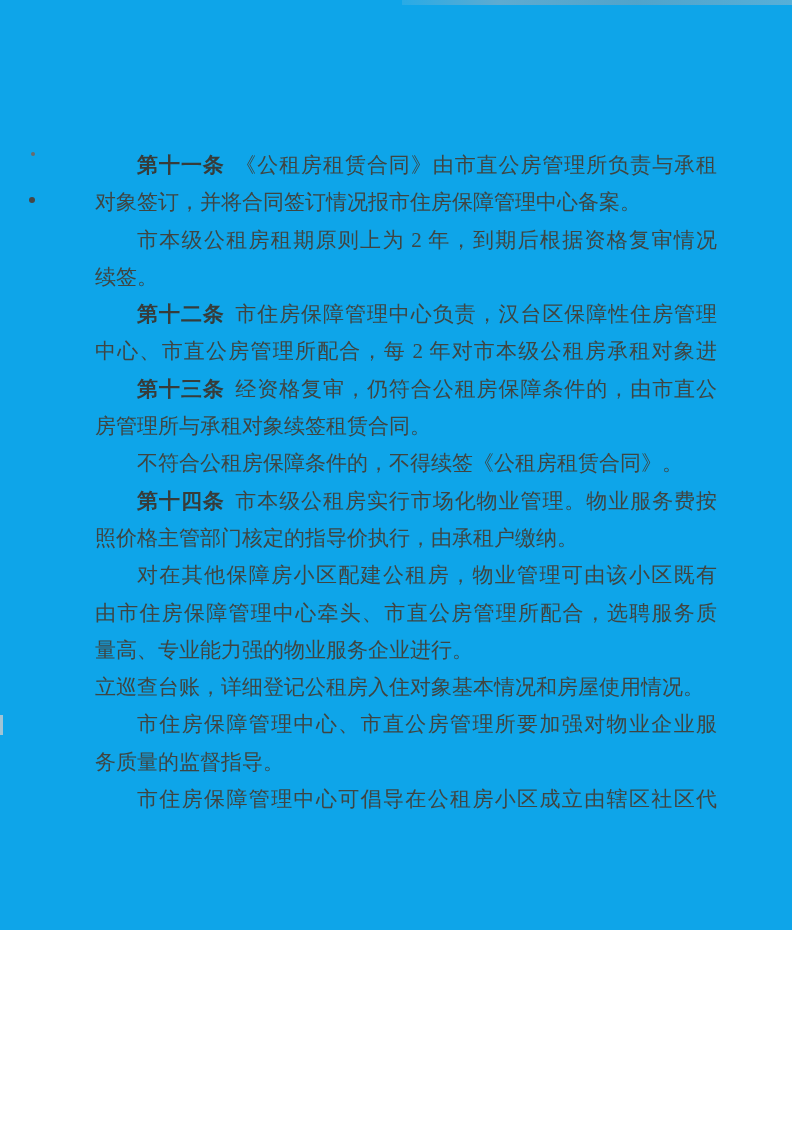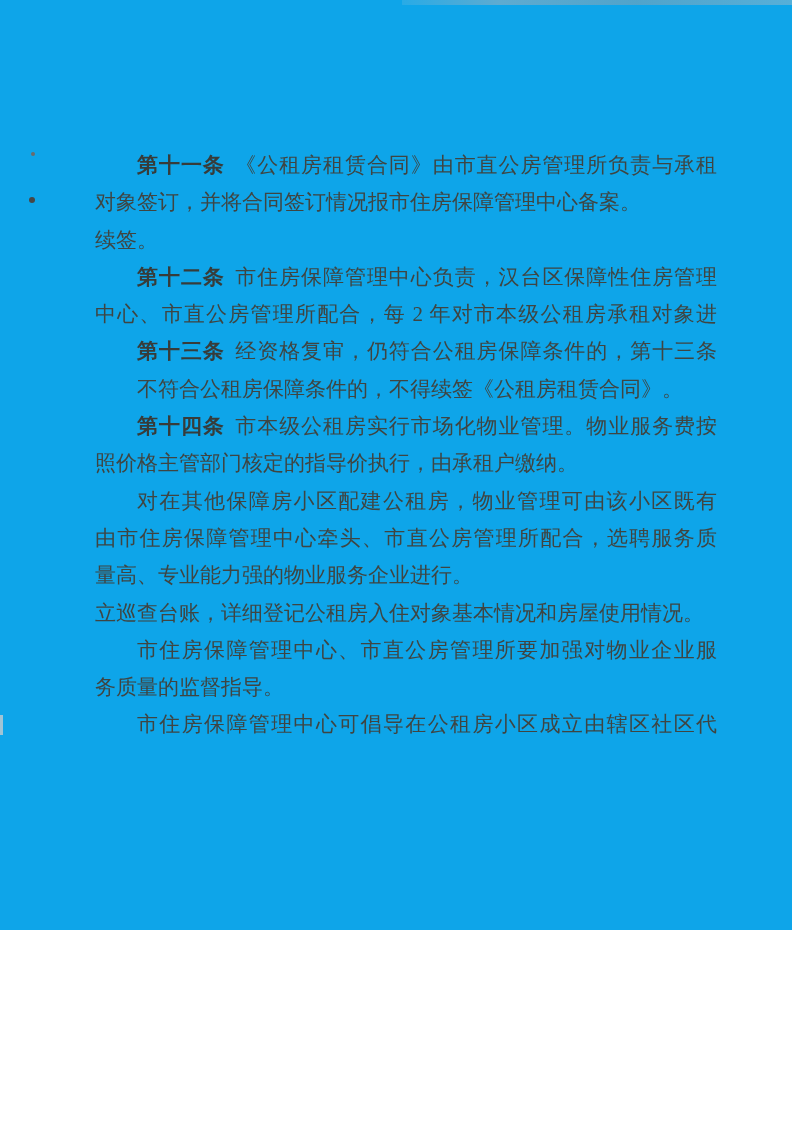--- a/index.html
+++ b/index.html
@@ -104,30 +104,32 @@
   <div class="artifact-top"></div>
   <div class="artifact-dot dot-a"></div>
   <div class="artifact-dot dot-b"></div>
   <div class="artifact-left"></div>
 
   <main class="text-block" id="doc-body">
   <div class="line first fill"><span class="article-head">第十一条</span><span class="line-text">《公租房租赁合同》由市直公房管理所负责与承租</span></div>
 
   <div class="line"><span class="line-text">对象签订，并将合同签订情况报市住房保障管理中心备案。</span></div>
 
+  <div class="line first fill"><span class="line-text">市本级公租房租期原则上为 2 年，到期后根据资格复审情况</span></div>
 
   <div class="line"><span class="line-text">续签。</span></div>
 
   <div class="line first fill"><span class="article-head">第十二条</span><span class="line-text">市住房保障管理中心负责，汉台区保障性住房管理</span></div>
 
   <div class="line fill"><span class="line-text">中心、市直公房管理所配合，每 2 年对市本级公租房承租对象进</span></div>
 
 
-  <div class="line first fill"><span class="article-head">第十三条</span><span class="line-text">经资格复审，仍符合公租房保障条件的，第十三条</span></div>
+  <div class="line first fill"><span class="article-head">第十三条</span><span class="line-text">经资格复审，仍符合公租房保障条件的，由市直公</span></div>
 
+  <div class="line"><span class="line-text">房管理所与承租对象续签租赁合同。</span></div>
 
   <div class="line first"><span class="line-text">不符合公租房保障条件的，不得续签《公租房租赁合同》。</span></div>
 
   <div class="line first fill"><span class="article-head">第十四条</span><span class="line-text">市本级公租房实行市场化物业管理。物业服务费按</span></div>
 
   <div class="line"><span class="line-text">照价格主管部门核定的指导价执行，由承租户缴纳。</span></div>
 
   <div class="line first fill"><span class="line-text">对在其他保障房小区配建公租房，物业管理可由该小区既有</span></div>
 
 

